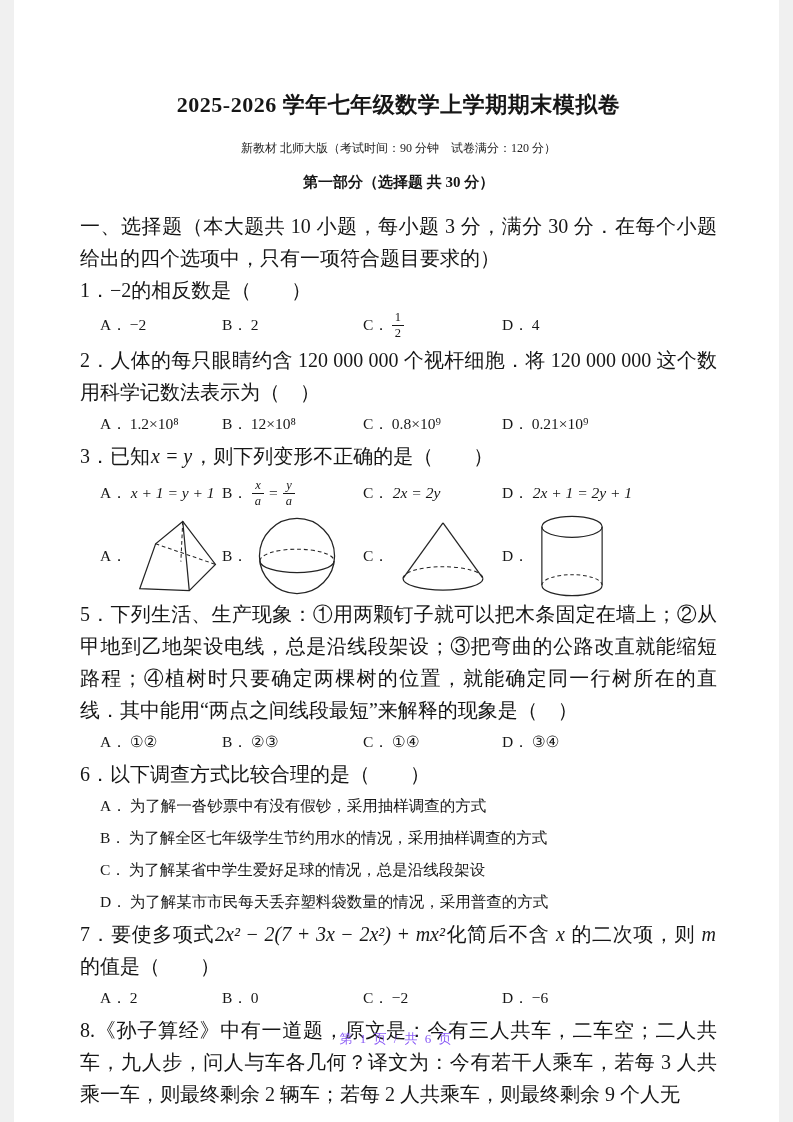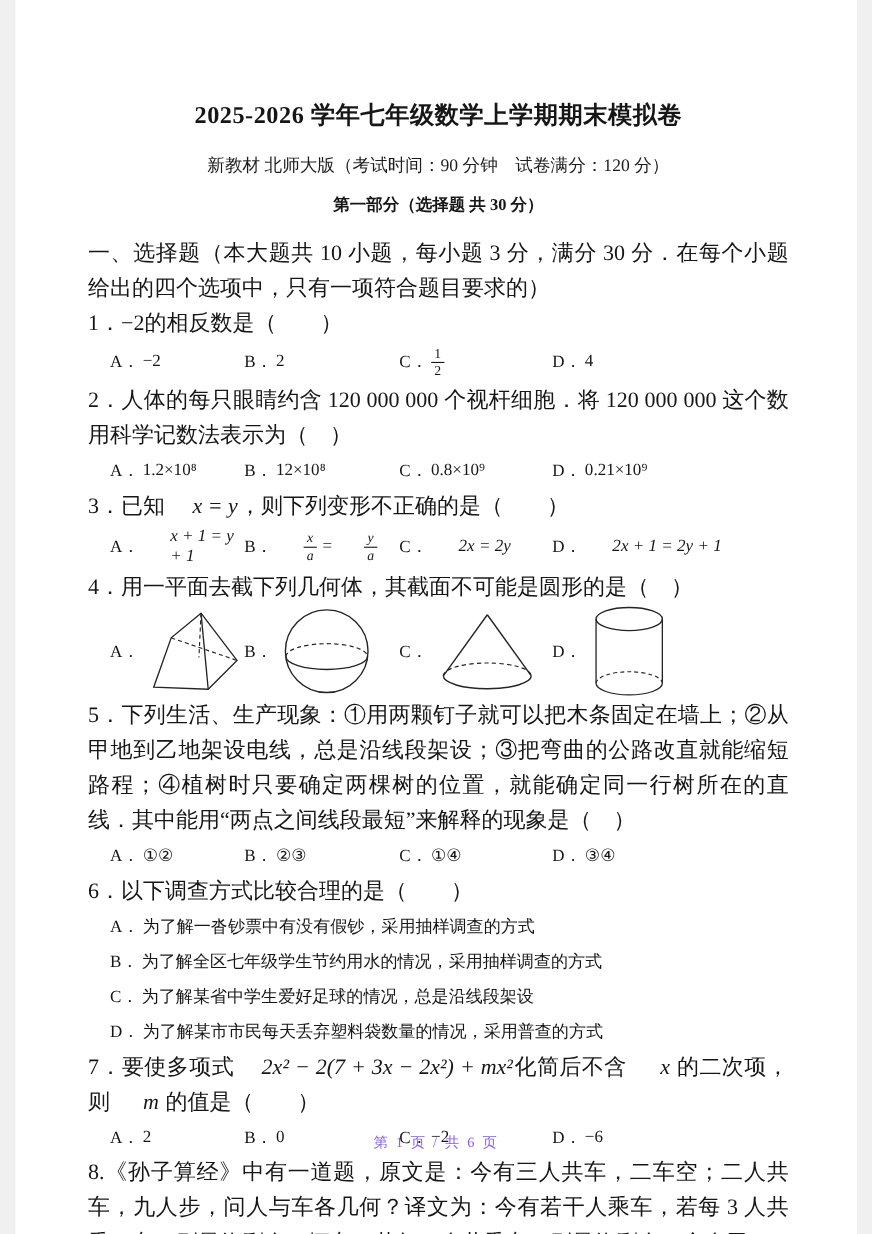--- a/index.html
+++ b/index.html
@@ -14,21 +14,21 @@
   }
   .inner{padding:0 62px 0 66px;}
   .title{
     margin:0;padding-top:90px;
     text-align:center;
     font-size:22px;font-weight:700;letter-spacing:0.5px;
   }
   .subtitle{
     margin:20px 0 0;
     text-align:center;
-    font-size:16px;color:#1d1d1d;
+    font-size:12px;color:#1d1d1d;
   }
   .section{
     margin:16px 0 0;
     text-align:center;
     font-size:15px;font-weight:700;
   }
   .line{
     margin:0;
     font-size:20px;line-height:32px;
     text-align:justify;
@@ -45,21 +45,21 @@
   .col-a{width:122px;}
   .col-b{width:141px;}
   .col-c{width:139px;}
   .col-d{flex:1;}
   .opt-label{margin-right:3px;white-space:nowrap;}
   .opt-line{
     display:flex;align-items:center;
     margin-left:20px;height:32px;
     font-size:15.5px;
   }
-  .math{font-style:italic;padding:0 1px;margin-left:24px;}
+  .math{font-style:italic;padding:0 1px;}
   .frac{
     display:inline-block;text-align:center;
     line-height:1.15;font-size:12.5px;
     vertical-align:middle;
   }
   .frac .num{display:block;padding:0 3px;}
   .frac .den{display:block;border-top:1px solid #161616;padding:0 3px;}
   .frac-eq{padding:0 4px;}
   .fig-row{
     display:flex;align-items:center;
@@ -151,21 +151,20 @@
       <span class="opt col-c">
         <span class="opt-label">C．</span>
         <span class="math">2x = 2y</span>
       </span>
       <span class="opt col-d">
         <span class="opt-label">D．</span>
         <span class="math">2x + 1 = 2y + 1</span>
       </span>
     </div>
 
-    <p class="line">4．用一平面去截下列几何体，其截面不可能是圆形的是（　）</p>
     <div class="fig-row">
       <span class="opt col-a">
         <span class="opt-label">A．</span>
         <svg class="fig" width="86" height="80" viewBox="0 0 92 84">
           <path class="s" d="M50 5 L21 29 L4 77 L57 79 L85 51 Z"></path>
           <path class="s" d="M50 5 L57 79"></path>
           <path class="dash" d="M21 29 L85 51"></path>
           <path class="dash" d="M50 5 L48 48"></path>
         </svg>
       </span>

